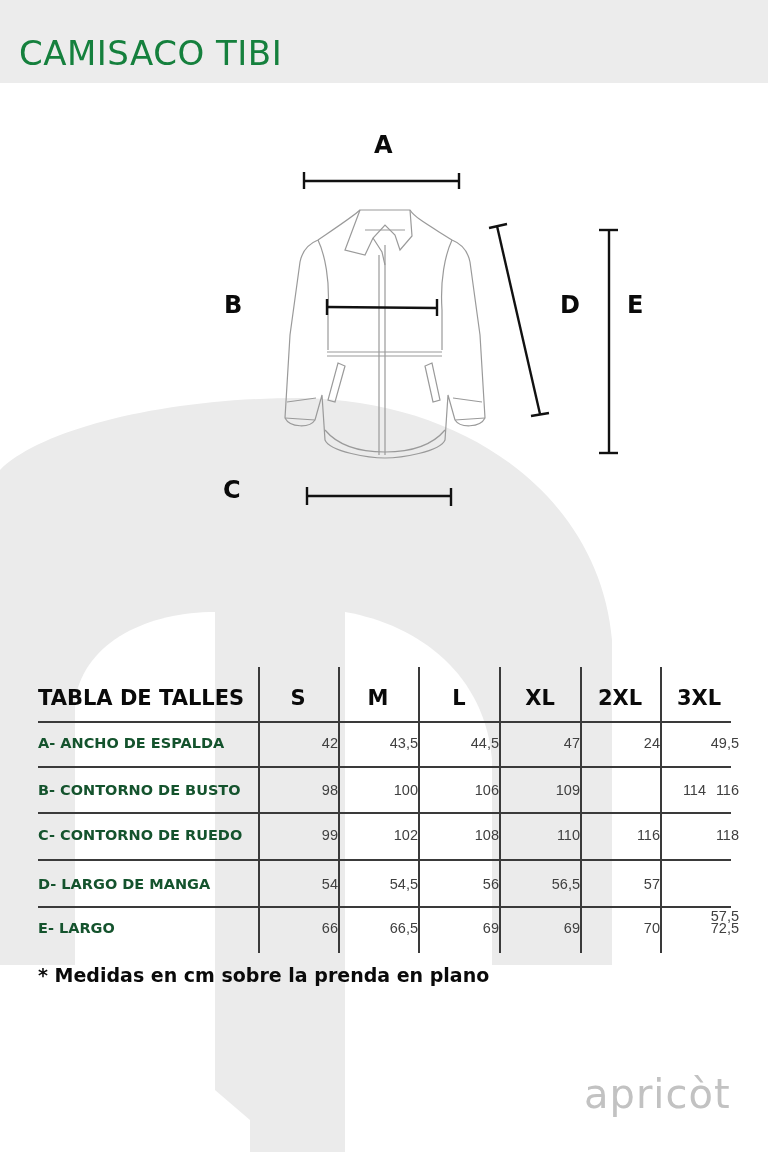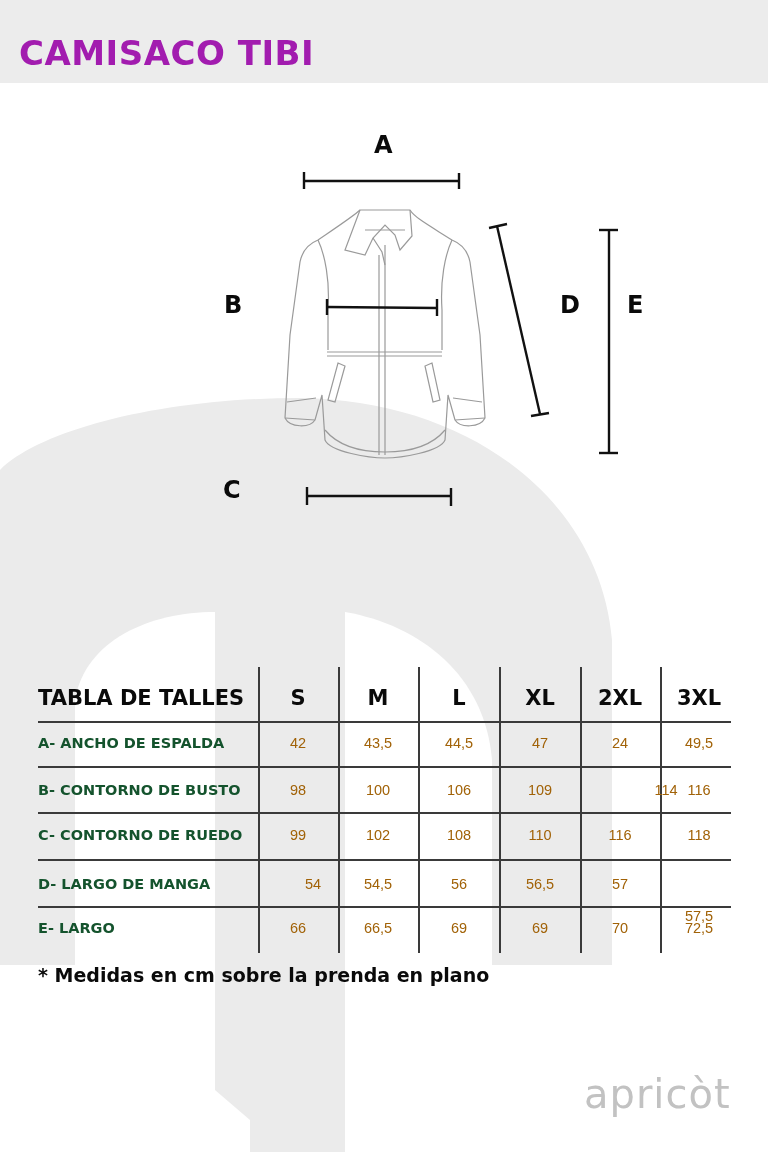--- a/index.html
+++ b/index.html
@@ -1,26 +1,26 @@
 <!DOCTYPE html>
 <html><head>
 <meta charset="utf-8">
 <style>
   html, body { margin:0; padding:0; }
   body { width:768px; height:1152px; position:relative; overflow:hidden; background:#ffffff; font-family:"DejaVu Sans", sans-serif; color:#111; }
   .header { position:absolute; left:0; top:0; width:768px; height:83px; background:#ececec; }
-  .title { position:absolute; left:19px; top:36px; font-family:"DejaVu Sans", sans-serif; font-weight:bold; font-size:34px; letter-spacing:0.5px; color:#a21caf; line-height:1; }
+  .title { position:absolute; left:19px; top:36px; font-family:"DejaVu Sans", sans-serif; font-weight:normal; font-size:34px; letter-spacing:0.5px; color:#15803d; line-height:1; }
   .watermark { position:absolute; left:0; top:0; width:768px; height:1152px; }
   .diagram { position:absolute; left:0; top:0; width:768px; height:1152px; }
   .dlabel { position:absolute; font-weight:bold; font-size:24px; color:#0a0a0a; line-height:1; }
   .table { position:absolute; left:0; top:12px; width:768px; height:1144px; }
   .th-title { position:absolute; left:38px; top:676px; font-weight:bold; font-size:21px; color:#0a0a0a; line-height:1; }
   .th-size { position:absolute; top:676px; width:80px; text-align:center; font-weight:bold; font-size:21px; color:#0a0a0a; line-height:1; }
   .row-label { position:absolute; left:38px; width:220px; font-weight:bold; font-size:14.5px; color:#14532d; line-height:1; }
-  .cell { position:absolute; width:80px; text-align:center; font-size:14.5px; color:#a16207; line-height:1; font-family:"Liberation Sans", sans-serif; }
+  .cell { position:absolute; width:80px; text-align:right; font-size:14.5px; color:#404040; line-height:1; font-family:"Liberation Sans", sans-serif; }
   .vline { position:absolute; top:655px; width:1.6px; height:286px; background:#3a3a3a; }
   .hline { position:absolute; left:38px; width:693px; height:1.6px; background:#3a3a3a; }
   .note { position:absolute; left:38px; top:966px; font-weight:bold; font-size:19px; color:#0a0a0a; line-height:1; }
   .brand { position:absolute; left:584px; top:1074px; font-family:"DejaVu Sans", sans-serif; font-size:40px; color:#c2c2c2; line-height:1; letter-spacing:1px; }
 </style>
 </head>
 <body>
 
 <div class="header"></div>
 
@@ -138,21 +138,21 @@
     <div class="cell" style="left:258px; top:816px;">99</div>
     <div class="cell" style="left:338px; top:816px;">102</div>
     <div class="cell" style="left:419px; top:816px;">108</div>
     <div class="cell" style="left:500px; top:816px;">110</div>
     <div class="cell" style="left:580px; top:816px;">116</div>
     <div class="cell" style="left:659px; top:816px;">118</div>
   </div>
 
   <div>
     <div class="row-label" style="top:865px;">D- LARGO DE MANGA</div>
-    <div class="cell" style="left:258px; top:865px;padding-left:15px;">54</div>
+    <div class="cell" style="left:258px; top:865px;">54</div>
     <div class="cell" style="left:338px; top:865px;">54,5</div>
     <div class="cell" style="left:419px; top:865px;">56</div>
     <div class="cell" style="left:500px; top:865px;">56,5</div>
     <div class="cell" style="left:580px; top:865px;">57</div>
     <div class="cell" style="left:659px; top:865px;margin-top:32px;">57,5</div>
   </div>
 
   <div>
     <div class="row-label" style="top:909px;">E- LARGO</div>
     <div class="cell" style="left:258px; top:909px;">66</div>

